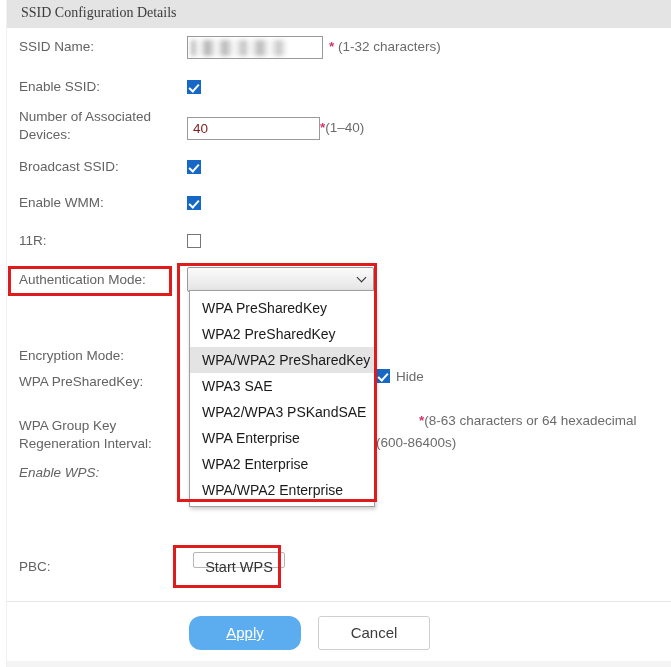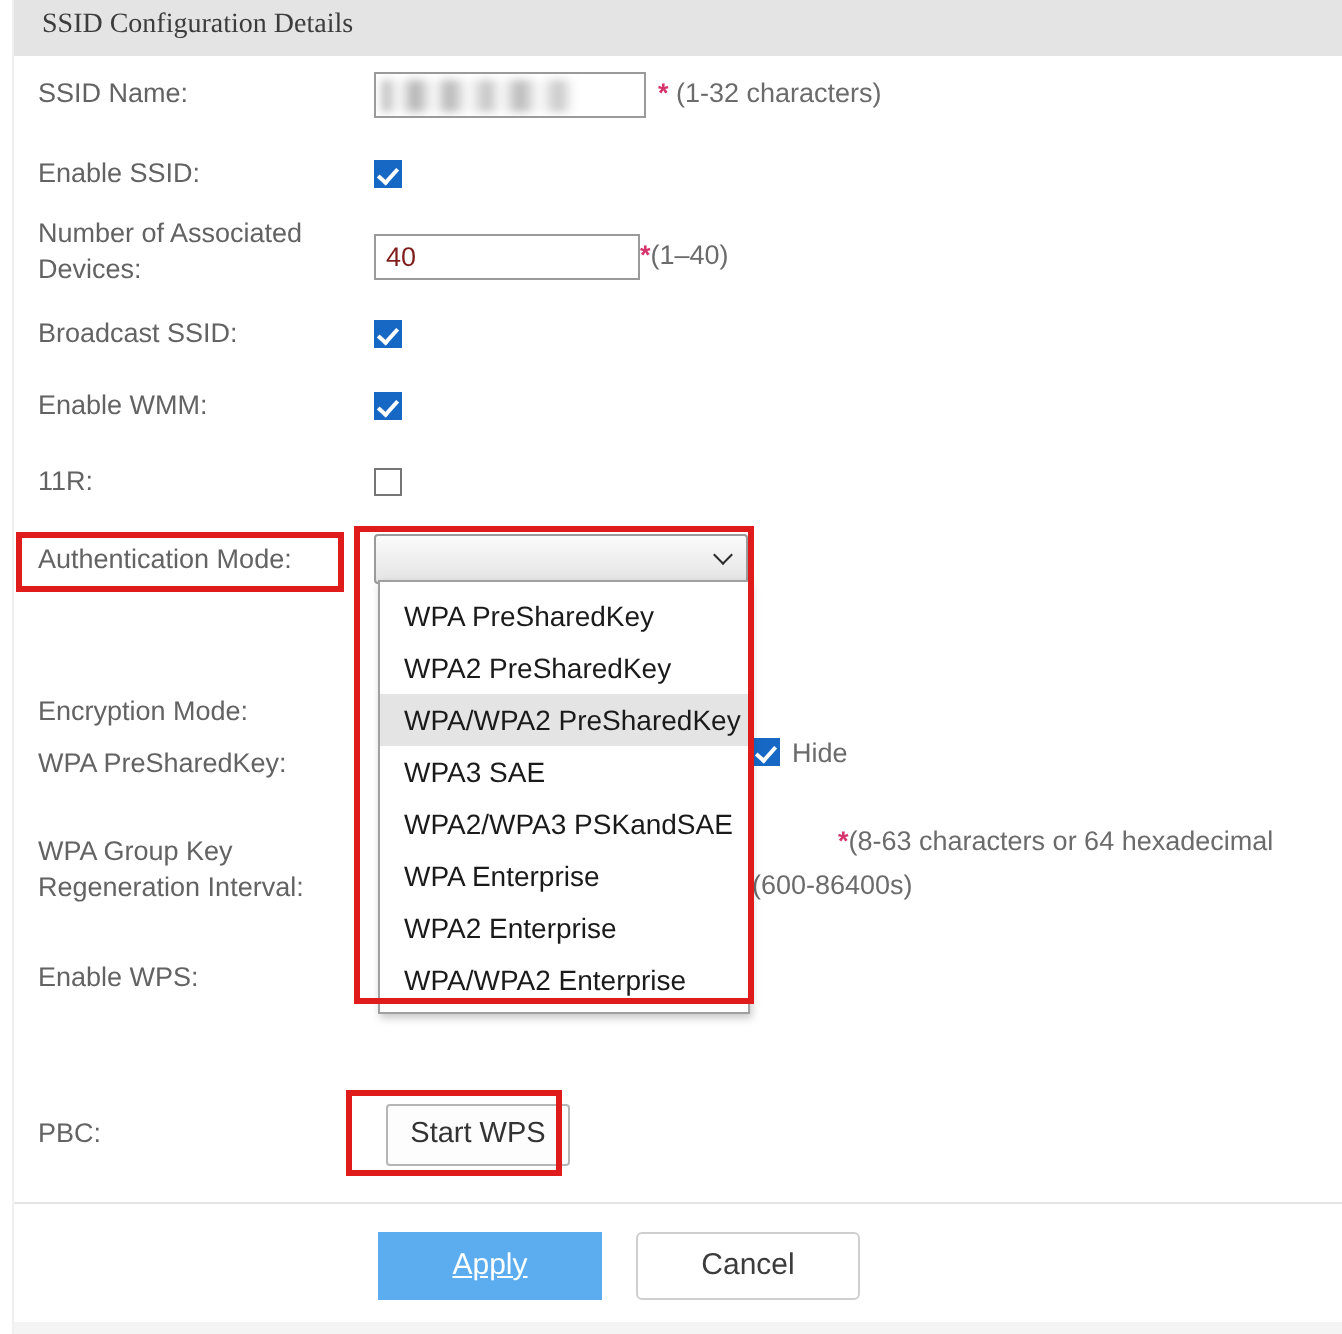--- a/index.html
+++ b/index.html
@@ -226,21 +226,21 @@
   .btn-plain {
     background: #fdfdfd;
     border: 1px solid #b6b6b6;
     border-radius: 2px;
     color: #333333;
     font-size: 14.5px;
   }
   .btn-apply {
     background: #5cadef;
     border: none;
-    border-radius: 0;
+    border-radius: 12px;
     color: #ffffff;
     font-size: 15px;
     text-decoration: underline;
   }
   .btn-cancel {
     background: #ffffff;
     border: 1px solid #cfcfcf;
     border-radius: 3px;
     color: #3c3c3c;
     font-size: 15px;
@@ -356,29 +356,29 @@
       <div class="hint" style="left:389px; top:-4px;">Hide</div>
       <div class="hint" style="left:412px; top:-4px;margin-top:44px;"><span class="star">*</span><span>(8-63 characters or 64 hexadecimal</span></div>
     </div>
 
     <div class="row" style="top:389px; height:42px;">
       <div class="label">WPA Group Key
 Regeneration Interval:</div>
       <div class="hint" style="left:369px; top:18px;">(600-86400s)</div>
     </div>
 
-    <div class="row" style="top:452px;">
+    <div class="row" style="top:436px;font-style:italic;">
       <div class="label">Enable WPS:</div>
     </div>
 
 
     <div class="row" style="top:530px;">
       <div class="label">PBC:</div>
       <div class="ctrl" style="top:-6px; left:186px;">
-        <div class="btn btn-plain" style="width:92px; height:31px; line-height:29px;">Start WPS</div>
+        <div class="btn btn-plain" style="width:92px; height:16px; line-height:29px;">Start WPS</div>
       </div>
     </div>
 
     <div class="dropdown" id="auth-dropdown" style="left:182px; top:262px; width:186px;">
         <div class="dd-item">WPA PreSharedKey</div>
         <div class="dd-item">WPA2 PreSharedKey</div>
         <div class="dd-item sel">WPA/WPA2 PreSharedKey</div>
         <div class="dd-item">WPA3 SAE</div>
         <div class="dd-item">WPA2/WPA3 PSKandSAE</div>
         <div class="dd-item">WPA Enterprise</div>

